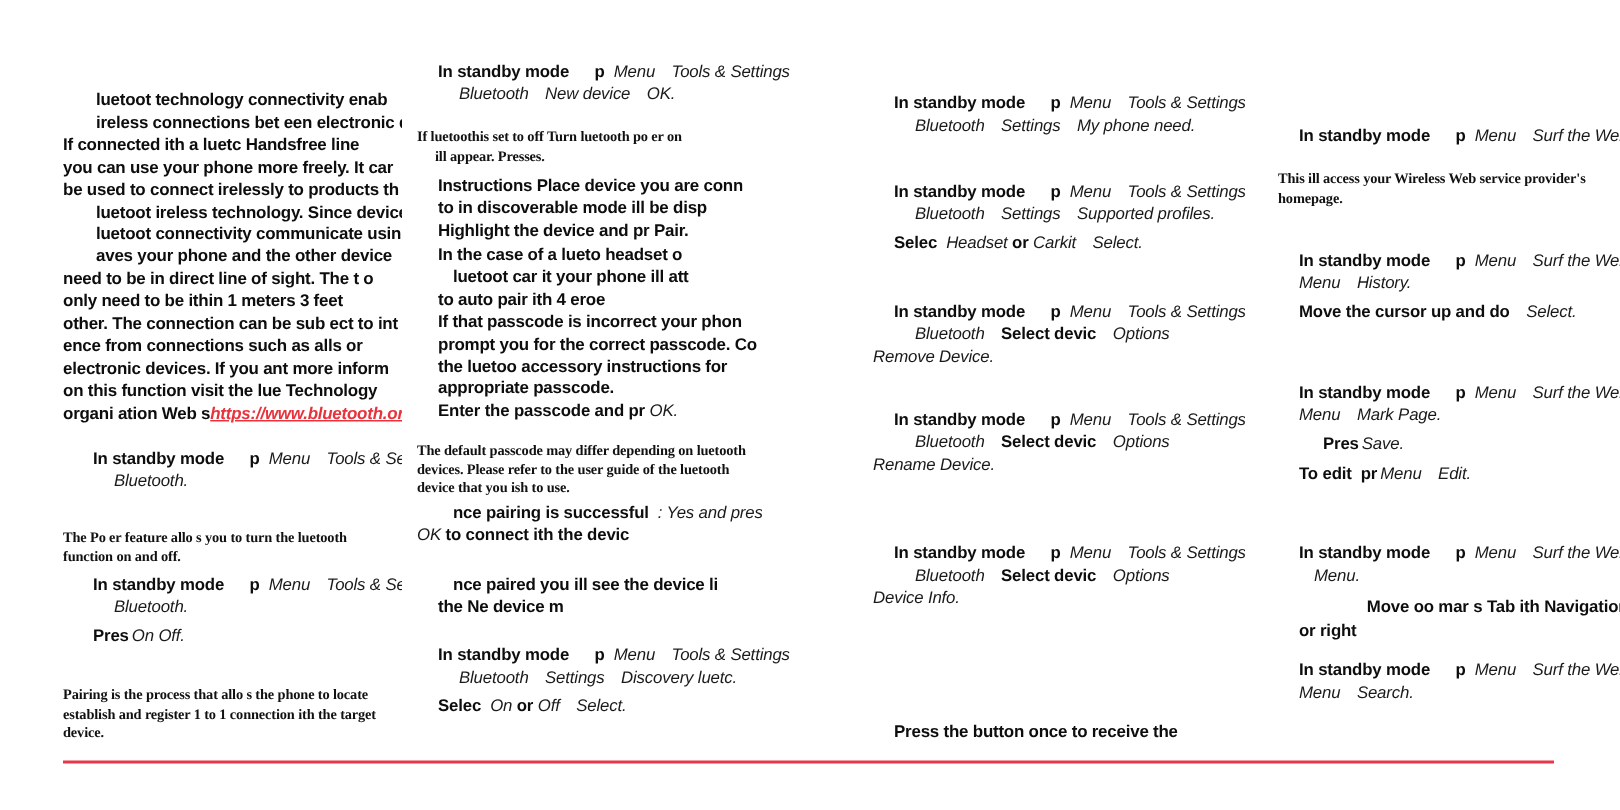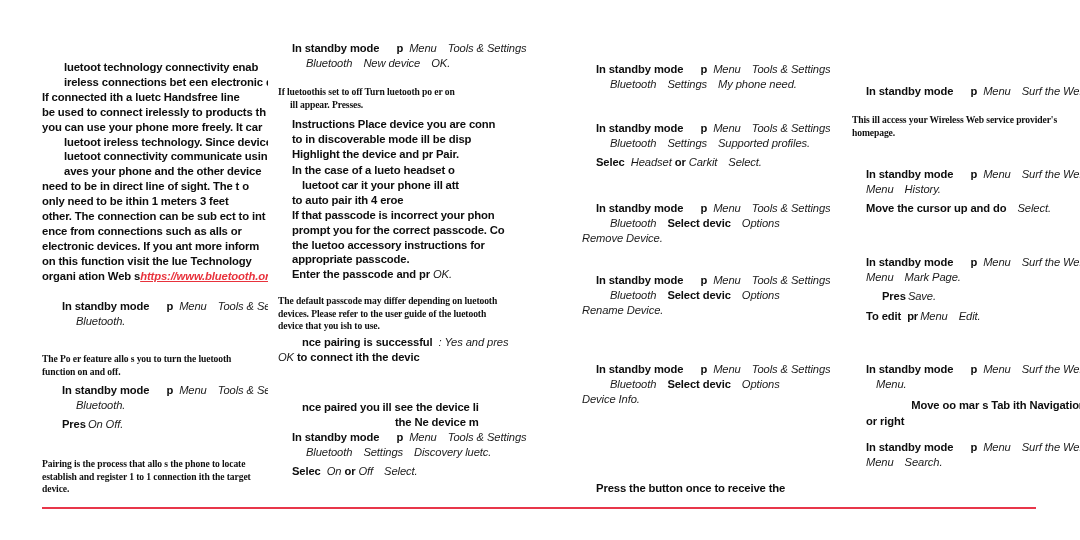--- a/index.html
+++ b/index.html
@@ -114,22 +114,22 @@
 <body>
 
 <div id="page">
 
   <div class="col" id="col-1">
 
     <div class="block para" style="left:42px; top:60px; width:250px;">
       <div class="line" style="padding-left:22px;">luetoot  technology connectivity enab</div>
       <div class="line" style="padding-left:22px;">ireless connections bet  een electronic de</div>
       <div class="line">If connected   ith a   luetc  Handsfree line</div>
+      <div class="line">you can use your phone more freely.  It car</div>
       <div class="line">be used to connect   irelessly to products th</div>
-      <div class="line">you can use your phone more freely.  It car</div>
       <div class="line" style="padding-left:22px;">luetoot      ireless technology. Since devices</div>
       <div class="line" style="padding-left:22px;">luetoot  connectivity communicate using r</div>
       <div class="line" style="padding-left:22px;">aves   your phone and the other device</div>
       <div class="line">need to be in direct line  of  sight. The t  o</div>
       <div class="line">only need to be   ithin 1   meters  3   feet</div>
       <div class="line">other. The connection can be sub  ect to int</div>
       <div class="line">ence from connections such as    alls or</div>
       <div class="line">electronic devices. If you    ant more inform</div>
       <div class="line">on this function    visit the   lue  Technology</div>
       <div class="line"><span>organi  ation Web s</span><a class="link" href="#">https://www.bluetooth.org/</a></div>
@@ -194,21 +194,21 @@
       <div class="line">The default passcode may differ depending on     luetooth</div>
       <div class="line">devices. Please refer to the user guide of the     luetooth</div>
       <div class="line">device that you    ish to use.</div>
     </div>
 
     <div class="block step" style="left:20px; top:335px;">
       <div class="line" style="padding-left:10px;"><span class="mb">nce pairing is successful</span><span class="sp sp-s"></span><span class="mi">: Yes and pres</span></div>
       <div class="line" style="margin-left:-14px;"><span class="mi">OK</span><span class="sp" style="width:3px;"></span><span class="mb">to connect    ith the devic</span></div>
     </div>
 
-    <div class="block para" style="left:20px; top:400px;text-align:right;">
+    <div class="block para" style="left:20px; top:383px;">
       <div class="line" style="padding-left:10px;">nce paired    you    ill see the device li</div>
       <div class="line">the   Ne   device   m</div>
     </div>
 
     <div class="block step" style="left:20px; top:430px;">
       <div class="line"><span class="mb">In standby mode</span><span class="sp sp-l"></span><span class="mb">p</span><span class="sp sp-s"></span><span class="mi">Menu</span><span class="sp sp-m"></span><span class="mi">Tools &amp; Settings</span></div>
       <div class="line sub"><span class="mi">Bluetooth</span><span class="sp sp-m"></span><span class="mi">Settings</span><span class="sp sp-m"></span><span class="mi">Discovery luetc.</span></div>
       <div class="line" style="margin-top:4px;"><span class="mb">Selec</span><span class="sp sp-s"></span><span class="mi">On</span><span class="sp" style="width:3px;"></span><span class="mb">or</span><span class="sp" style="width:3px;"></span><span class="mi">Off</span><span class="sp sp-m"></span><span class="mi">Select.</span></div>
     </div>
   </div>

